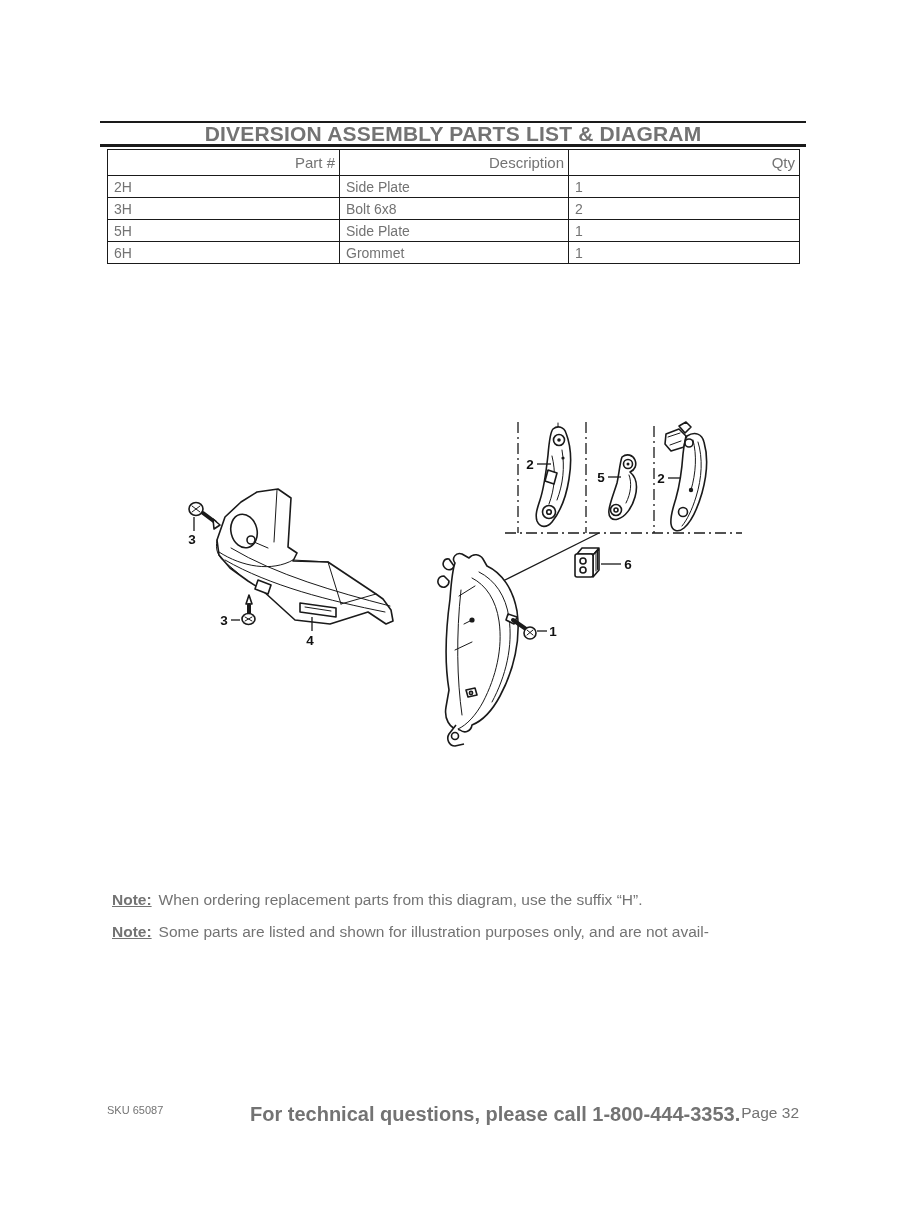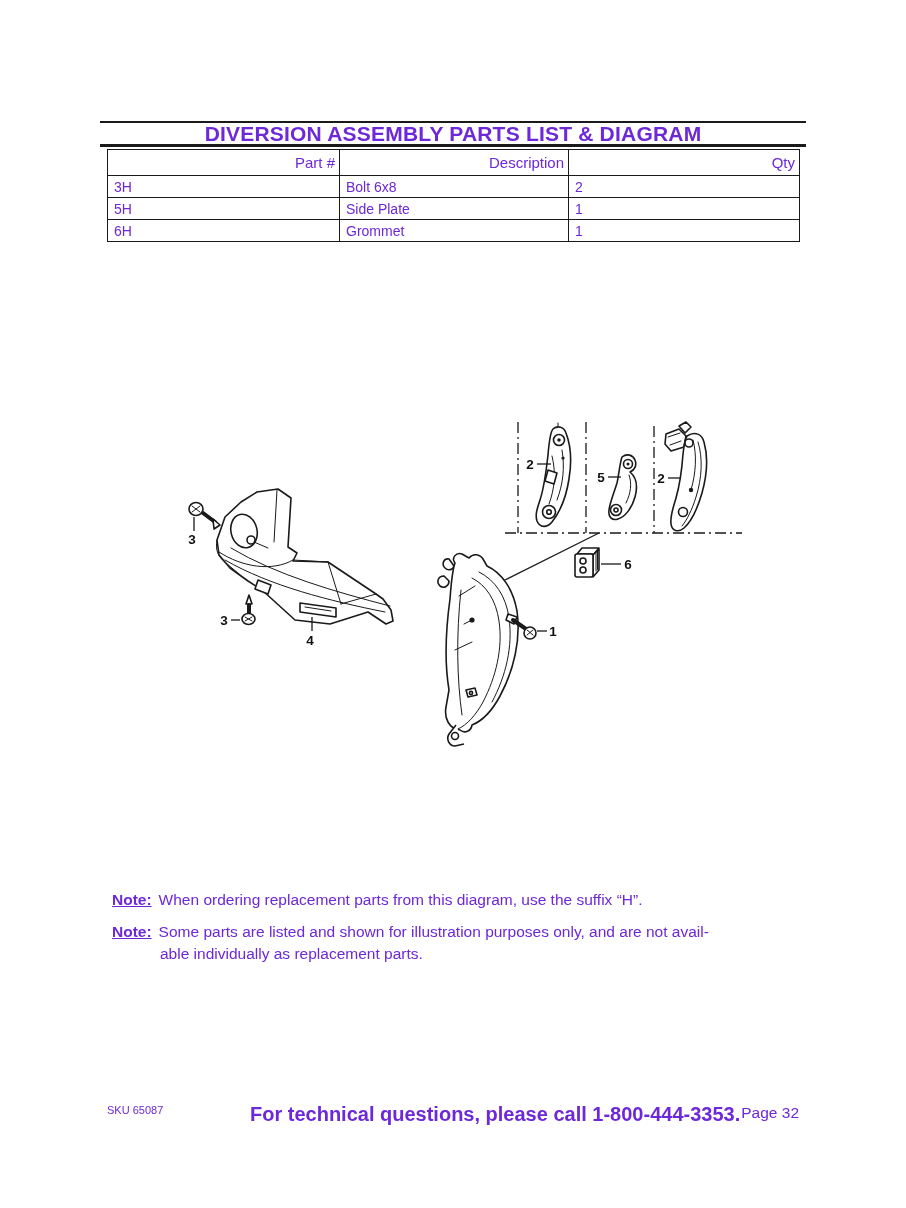--- a/index.html
+++ b/index.html
@@ -1,18 +1,18 @@
 <!DOCTYPE html>
 <html><head>
 <meta charset="utf-8">
 <style>
   html,body{margin:0;padding:0;background:#e8e8e8;}
   .page{
     position:relative;width:906px;height:1208px;background:#ffffff;
-    font-family:"Liberation Sans", sans-serif;color:#6d28d9;overflow:hidden;
+    font-family:"Liberation Sans", sans-serif;color:#737373;overflow:hidden;
     margin:0 auto;
   }
   .rule-top{position:absolute;left:100px;top:121px;width:706px;height:2px;background:#1a1a1a;}
   .doc-title{
     position:absolute;left:100px;top:122px;width:706px;text-align:center;
     font-size:21px;font-weight:bold;letter-spacing:0.2px;line-height:23px;
   }
   .rule-title{position:absolute;left:100px;top:144px;width:706px;height:3px;background:#1a1a1a;}
   table.parts{
     position:absolute;left:107px;top:149px;width:692px;
@@ -57,20 +57,25 @@
       </colgroup>
     <thead>
       <tr>
         <th>Part #</th>
         <th>Description</th>
         <th>Qty</th>
       </tr>
     </thead>
     <tbody>
       <tr>
+        <td>2H</td>
+        <td>Side Plate</td>
+        <td>1</td>
+      </tr>
+      <tr>
         <td>3H</td>
         <td>Bolt 6x8</td>
         <td>2</td>
       </tr>
       <tr>
         <td>5H</td>
         <td>Side Plate</td>
         <td>1</td>
       </tr>
       <tr>
@@ -205,21 +210,20 @@
     <path class="lead" d="M231,220 H240"></path>
     <text class="callout" x="224" y="225" text-anchor="middle">3</text>
   </svg>
 
   <div class="notes">
     <div class="note">
       <span class="note-label">Note:</span><span>When ordering replacement parts from this diagram, use the suffix “H”.</span>
     </div>
     <div class="note">
       <span class="note-label">Note:</span><span>Some parts are listed and shown for illustration purposes only, and are not avail-</span>
-      <div class="note-cont">able individually as replacement parts.</div>
     </div>
   </div>
 
   <div class="footer-sku">SKU 65087</div>
   <div class="footer-phone">For technical questions, please call 1-800-444-3353.</div>
   <div class="footer-page">Page 32</div>
 
 </div>
 
 </body></html>

